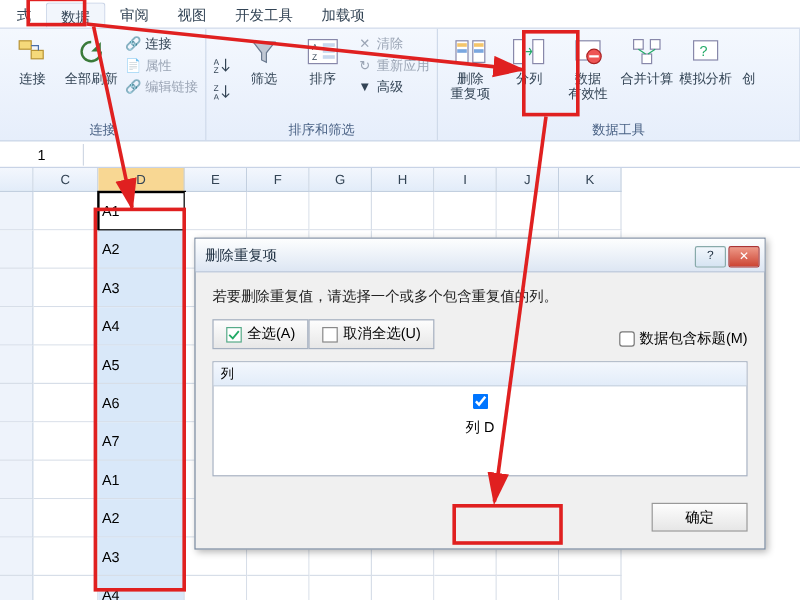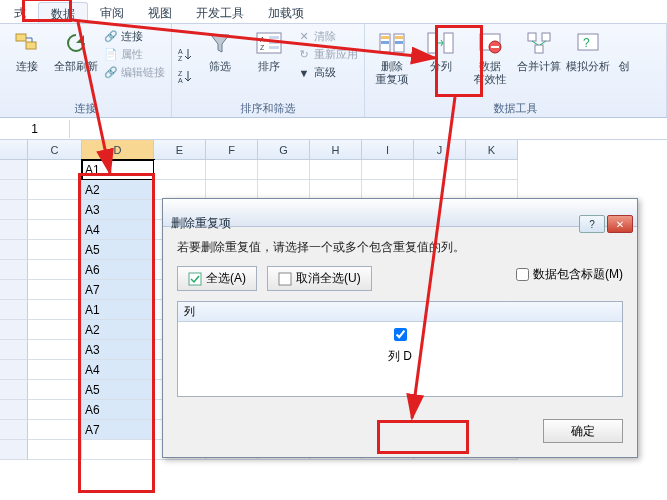--- a/index.html
+++ b/index.html
@@ -26,36 +26,36 @@
 
 .fbar { display: flex; height: 22px; border-bottom: 1px solid #c8d3e6; background: #fff; align-items: center; }
 .fbar .nb { width: 70px; text-align: center; border-right: 1px solid #d0d8e4; padding: 2px 4px; }
 
 
 .grid { position: relative; }
 .colhdr-row { display: flex; height: 20px; }
 .corner, .colhdr, .rowhdr { background: linear-gradient(#f3f7fd,#e2ecf9); border-right: 1px solid #c2cfdf; border-bottom: 1px solid #c2cfdf; display: flex; align-items: center; justify-content: center; color: #345; font-size: 11px; }
 .corner { width: 28px; }
 .colhdr { width: 52px; }
-.datarow { display: flex; height: 20px; }
+.datarow { display: flex; height: 32px; }
 .cell { width: 52px; border-right: 1px solid #d7dee8; border-bottom: 1px solid #d7dee8; padding: 1px 3px; font-size: 12px; background: #fff; display: flex; align-items: center; }
 .sel .cell.Dcol { background: #d9e8f9; }
 .sel0 .cell.Dcol.first { background: #fff; outline: 2px solid #000; outline-offset: -1px; }
 .colhdr.Dhdr { background: #f8d793; }
 
 
 .dialog { position: absolute; left: 162px; top: 198px; width: 476px; background: #f0f0f0; border: 1px solid #7a8aa0; box-shadow: 2px 2px 6px rgba(0,0,0,.3); }
-.dlg-title { display: flex; align-items: flex-start; height: 28px; background: linear-gradient(#fdfefe,#dde6f3); border-bottom: 1px solid #b8c6da; padding: 16px 4px 0 8px; font-size: 12px; color: #234; }
+.dlg-title { display: flex; align-items: center; height: 28px; background: linear-gradient(#fdfefe,#dde6f3); border-bottom: 1px solid #b8c6da; padding: 2px 4px 0 8px; font-size: 12px; color: #234; }
 .dlg-spacer { flex: 1; }
 .dlg-min, .dlg-close { width: 26px; height: 18px; border: 1px solid #8aa; margin-left: 2px; display: flex; align-items: center; justify-content: center; font-size: 10px; border-radius: 2px; cursor: pointer; }
 .dlg-min { background: linear-gradient(#f2f7fc,#d6e4f2); }
 .dlg-close { background: linear-gradient(#e98,#c43); color: #fff; border-color: #a33; }
 .dlg-body { padding: 12px 14px; }
 .dlg-msg { margin-bottom: 10px; color: #222; }
-.dlg-row { display: flex; gap: 10px; align-items: flex-start; margin-bottom: 10px; }
+.dlg-row { display: flex; align-items: flex-end; margin-bottom: 10px; }
 .dlg-btn { display: flex; align-items: center; gap: 4px; padding: 3px 10px; background: linear-gradient(#fdfdfd,#e7e7e7); border: 1px solid #a5b0c0; cursor: pointer; font-size: 12px; }
 .dlg-btn .bi { width: 14px; height: 14px; }
 .chk { display: flex; align-items: center; gap: 4px; font-size: 12px; }
 .chk input { margin: 0; }
 .listbox { border: 1px solid #a5b0c0; background: #fff; height: 96px; }
 .listbox .lh { background: linear-gradient(#f3f7fd,#e2ecf9); border-bottom: 1px solid #c2cfdf; padding: 2px 6px; font-size: 11px; }
 .listbox .li { padding: 3px 6px; display: flex; align-items: center; gap: 4px; font-size: 12px; flex-direction: column; }
 .dlg-foot { display: flex; justify-content: flex-end; gap: 12px; padding: 10px 14px 14px; }
 .btn { width: 80px; height: 24px; background: linear-gradient(#fdfdfd,#e6e6e6); border: 1px solid #999; cursor: pointer; font-size: 12px; }
 

